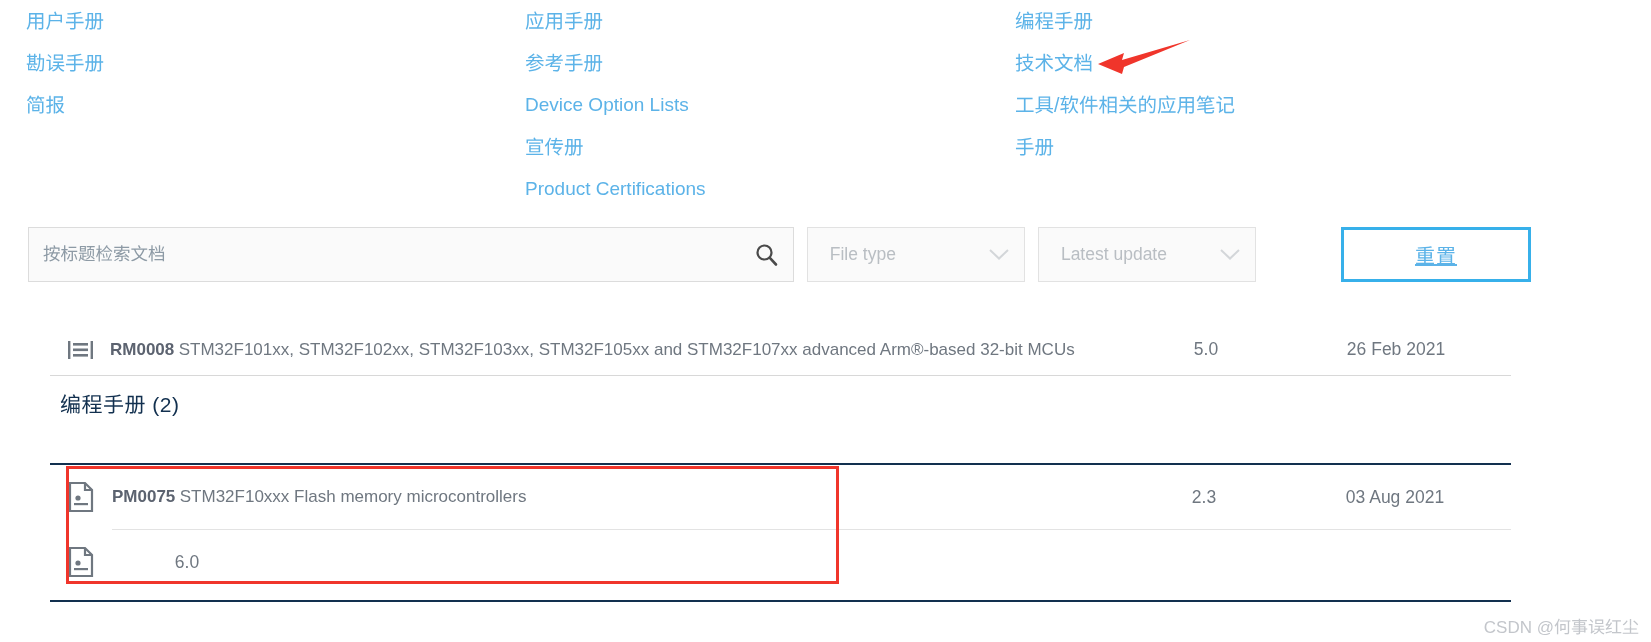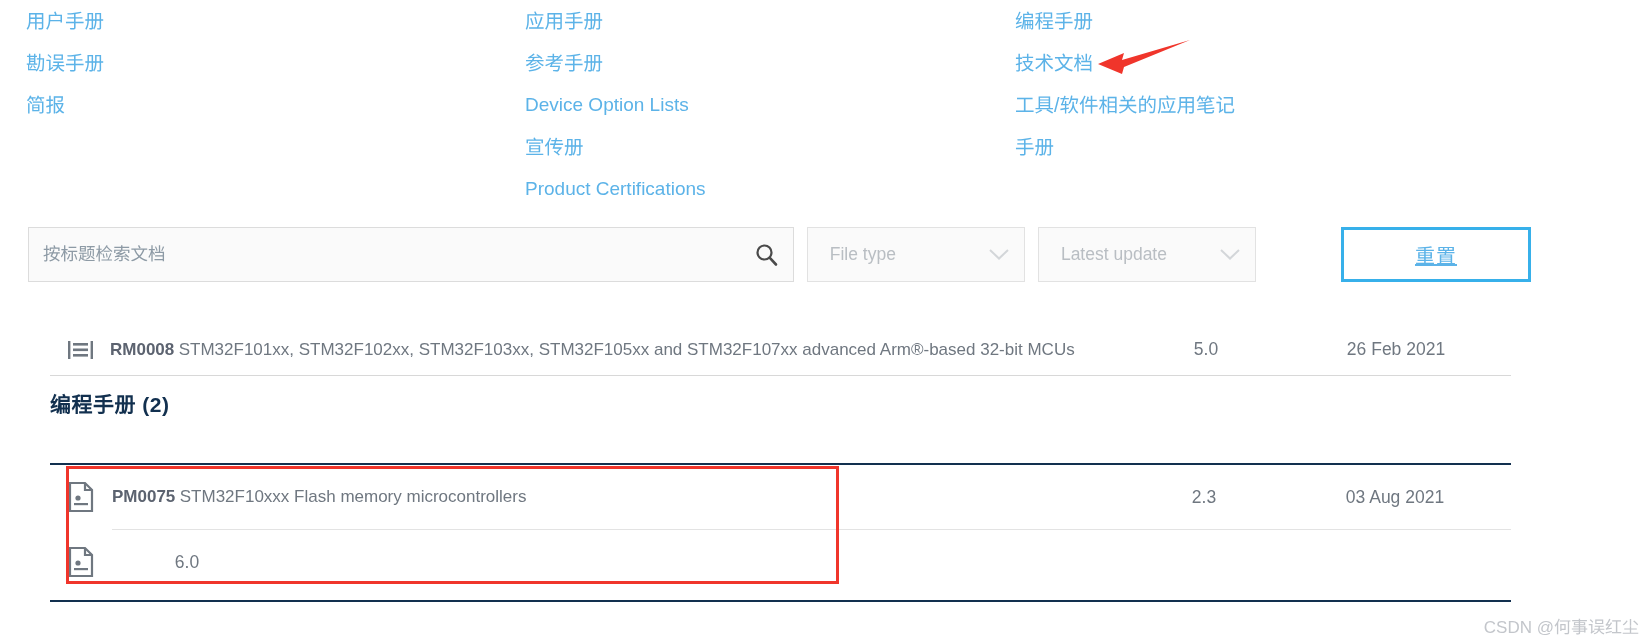--- a/index.html
+++ b/index.html
@@ -165,24 +165,24 @@
   }
   .doc-desc {
     color: #6f7780;
     font-size: 17px;
   }
   .cell-text { color: #6f7780; font-size: 17.5px; }
 
   
   .section-heading {
     position: absolute;
-    left: 50px;
+    left: 60px;
     top: 388px;
     font-size: 21px;
-    font-weight: bold;
+    font-weight: normal;
     color: #12304f;
     letter-spacing: 0.5px;
   }
 
   
   .doc-table {
     position: absolute;
     left: 50px;
     top: 463px;
     width: 1461px;

